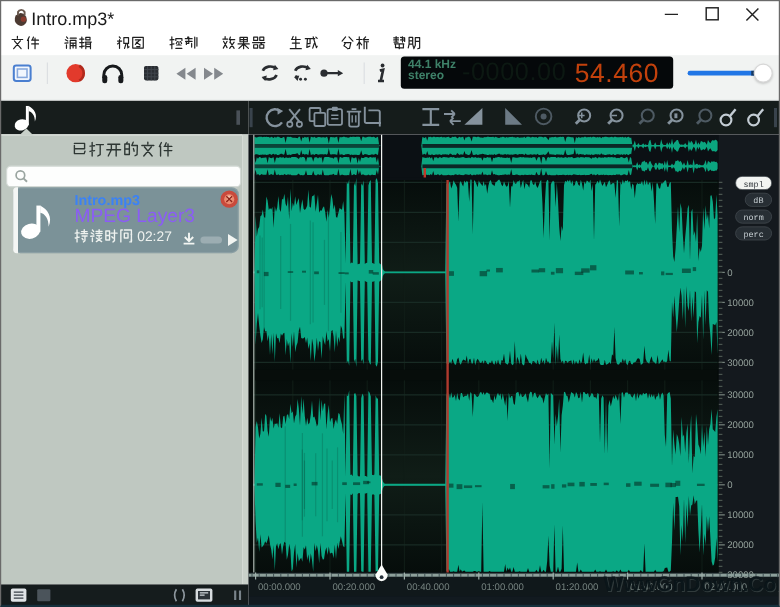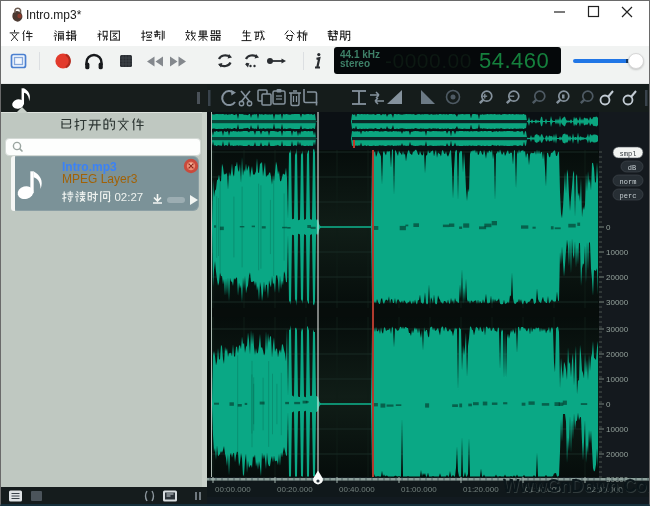--- a/index.html
+++ b/index.html
@@ -4,21 +4,21 @@
 body{width:650px;height:506px;position:relative;overflow:hidden;background:#fff;font-family:"Liberation Sans",sans-serif}
 .abs{position:absolute}
 </style></head><body>
 
 <div class="abs" style="left:0;top:0;width:650px;height:24px;background:#fff"></div>
 <svg class="abs" width="20" height="20" viewBox="0 0 20 20" style="left:7px;top:4px">
 <path d="M6 9 q-2 5 1.5 7.5 q3.5 2.5 6.5 -0.5 q2.5 -3 0.5 -6.5 q-2 -3 -5 -2.5 z" fill="#4c3a32"></path>
 <path d="M8 9 v-3 a3 3 0 0 1 5.5 0 v3" fill="none" stroke="#6b5a50" stroke-width="1.6"></path>
 <circle cx="12.5" cy="12" r="2.2" fill="#8a3b2e"></circle>
 </svg>
-<div class="abs" style="left:26px;top:8px;font-size:12px;color:#1a1a1a">Intro.mp3*</div>
+<div class="abs" style="left:26px;top:8px;font-size:15px;color:#1a1a1a">Intro.mp3*</div>
 <svg class="abs" width="100" height="24" viewBox="0 0 100 24" style="left:546px;top:0">
 <line x1="8" y1="12" x2="19" y2="12" stroke="#222" stroke-width="1.2"></line>
 <rect x="42.5" y="6.5" width="10" height="10" fill="none" stroke="#222" stroke-width="1.2"></rect>
 <path d="M76 7 l10 10 M86 7 l-10 10" stroke="#222" stroke-width="1.2"></path>
 </svg>
 
 <div class="abs" style="left:0;top:24px;width:650px;height:22px;background:#fff"></div>
 <svg class="abs" width="400" height="22" viewBox="0 0 400 22" style="left:0;top:24px">
 <path d="M14.5 6.3L14.5 7.8M10.1 8.9L18.9 8.9M17.0 10.0L11.4 16.6M12.0 10.0L17.6 16.6" stroke="#1f1f1f" stroke-width="1.00" fill="none" stroke-linecap="round"></path>
     <path d="M24.4 6.7L22.9 9.7M23.7 9.3L23.7 16.6M27.9 6.9L26.8 9.5M26.4 9.5L32.1 9.5M26.4 12.6L32.1 12.6M29.2 7.8L29.2 16.6" stroke="#1f1f1f" stroke-width="1.00" fill="none" stroke-linecap="round"></path>
@@ -66,21 +66,21 @@
     <circle cx="270" cy="61" r="3" fill="#2a2d31"></circle>
     <line x1="272" y1="61" x2="283" y2="61" stroke="#2a2d31" stroke-width="1.8"></line>
     <path d="M286 61 l-4.5-2.6 v5.2 z" fill="#2a2d31"></path>
     <circle cx="318.8" cy="54.6" r="1.6" fill="#2a2d31"></circle>
     <path d="M316.5 58.8 L319.3 58.2 L317.3 67.5 L320 67.5 M315 67.5 L317.3 67.5" fill="none" stroke="#2a2d31" stroke-width="2.2"></path>
   </svg>
 
 <div class="abs" style="left:334px;top:47px;width:227px;height:27px;background:#05080a;border-radius:3px"></div>
 <div class="abs" style="left:340px;top:50px;font-size:10px;font-weight:bold;color:#3e8168;line-height:9px;font-family:'Liberation Sans'">44.1 kHz<br>stereo</div>
 <div class="abs" style="left:385px;top:49px;font-size:21px;color:#0c1812;letter-spacing:0.5px">-0000.00</div>
-<div class="abs" style="left:479px;top:48px;font-size:22px;color:#15803d;letter-spacing:0.5px">54.460</div>
+<div class="abs" style="left:479px;top:48px;font-size:22px;color:#c2410c;letter-spacing:0.5px">54.460</div>
 
 <div class="abs" style="left:573px;top:59px;width:57px;height:4px;background:#2176e6;border-radius:2px"></div>
 <div class="abs" style="left:626px;top:59px;width:5px;height:4px;background:#173b66"></div>
 <div class="abs" style="left:628px;top:53px;width:16px;height:16px;background:#fff;border:1px solid #d7d7d7;border-radius:50%;box-shadow:0 1px 2px rgba(0,0,0,0.18)"></div>
 
 <div class="abs" style="left:0;top:84px;width:207px;height:28px;background:#171d1c"></div>
 <div class="abs" style="left:207px;top:84px;width:443px;height:28px;background:#151c1b"></div>
 <svg class="abs" width="40" height="28" viewBox="0 0 40 28" style="left:2px;top:84px">
     <g transform="translate(9,1.5) scale(0.7)">
       <ellipse cx="10" cy="26.5" rx="8.4" ry="6.6" fill="#ffffff" transform="rotate(-15 10 26.5)"></ellipse>
@@ -157,21 +157,21 @@
 <div style="position:absolute;left:11px;top:156px;width:3.5px;height:55px;background:#f4f6f4;border-radius:3px 0 0 3px"></div>
 <svg width="210" height="70" viewBox="0 0 210 70" style="position:absolute;left:0;top:150px">
 <g transform="translate(16,17.5) scale(0.95)">
       <ellipse cx="10" cy="26.5" rx="8.4" ry="6.6" fill="#ffffff" transform="rotate(-15 10 26.5)"></ellipse>
       <rect x="15.1" y="4" width="3.5" height="23" fill="#ffffff"></rect>
       <path d="M18.4 4 C 25 7.5, 29.5 14, 25.8 22.5 C 26 15.5, 22.5 10.8, 18.4 10.2 Z" fill="#ffffff"></path>
     </g>
 <circle cx="191" cy="167-150" r="0"></circle>
 </svg>
 <div style="position:absolute;left:62px;top:160px;font-size:12px;font-weight:bold;color:#3b82f6;font-family:'Liberation Sans'">Intro.mp3</div>
-<div style="position:absolute;left:62px;top:172px;font-size:12px;color:#a16207;font-family:'Liberation Sans'">MPEG Layer3</div>
+<div style="position:absolute;left:62px;top:172px;font-size:16px;color:#8b5cf6;font-family:'Liberation Sans'">MPEG Layer3</div>
 <svg width="200" height="60" viewBox="0 0 200 60" style="position:absolute;left:0;top:155px"></svg>
 
 <svg width="207" height="70" viewBox="0 0 207 70" style="position:absolute;left:0;top:150px">
 <path d="M64.2 41.7L64.2 51.6M62.7 44.3L66.0 44.1M62.7 48.3L66.0 47.6M67.9 43.0L72.6 43.0M70.2 41.4L70.2 44.7M67.5 44.7L73.0 44.7M68.4 46.7L72.6 46.7M70.8 46.7L70.8 50.5M70.8 50.5L69.5 51.6M68.4 48.7L69.3 49.8" stroke="#eef2ef" stroke-width="1.15" fill="none" stroke-linecap="round"></path>
     <path d="M77.0 41.7L78.1 43.0M76.1 44.1L78.1 45.2M75.6 46.9L78.3 46.7M77.0 48.3L77.0 51.3M80.0 42.8L85.1 42.8M82.6 41.4L82.6 44.1M80.0 44.5L85.1 44.5M80.7 46.3L84.4 46.3M82.6 46.3L82.6 48.3M80.3 48.3L84.7 51.3M84.7 48.3L80.3 51.3" stroke="#eef2ef" stroke-width="1.15" fill="none" stroke-linecap="round"></path>
     <path d="M88.2 42.5L91.3 42.5M88.2 42.5L88.2 50.0M91.3 42.5L91.3 50.0M88.2 46.3L91.3 46.3M88.2 50.0L91.3 50.0M92.6 44.3L97.6 44.3M95.4 41.7L95.4 50.5M95.4 50.5L94.1 51.6M93.2 47.2L94.3 48.3" stroke="#eef2ef" stroke-width="1.15" fill="none" stroke-linecap="round"></path>
     <path d="M100.7 41.7L100.7 51.6M100.7 41.7L102.0 41.7M103.6 41.7L109.5 41.7M109.5 41.7L109.5 51.6M109.5 51.6L108.2 51.6M103.6 44.3L106.7 44.3M103.6 44.3L103.6 48.3M106.7 44.3L106.7 48.3M103.6 48.3L106.7 48.3" stroke="#eef2ef" stroke-width="1.15" fill="none" stroke-linecap="round"></path>
 <text x="108" y="51" font-size="11.5" fill="#eef2ef" font-family="Liberation Sans">: 02:27</text>
 <circle cx="191" cy="16" r="7.2" fill="#c94a3c"></circle>
 <circle cx="191" cy="16" r="4.2" fill="#eb8a70"></circle>

